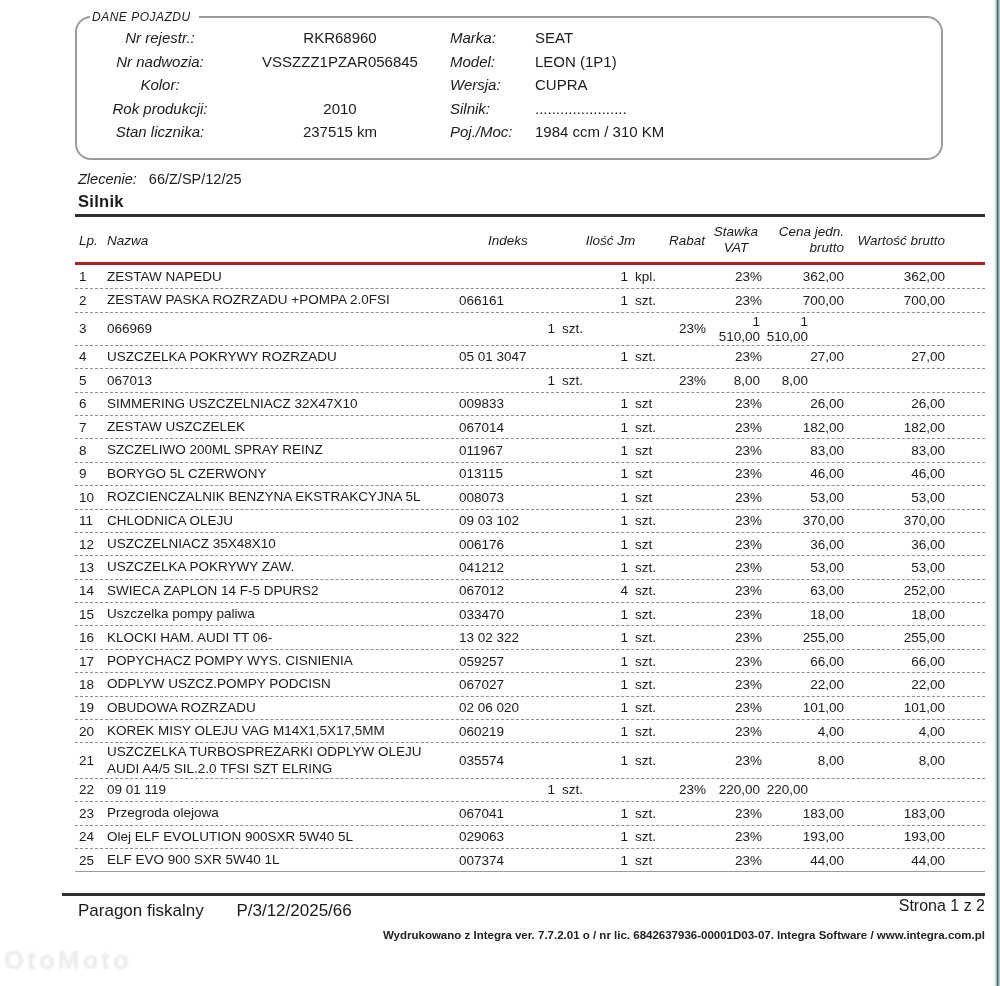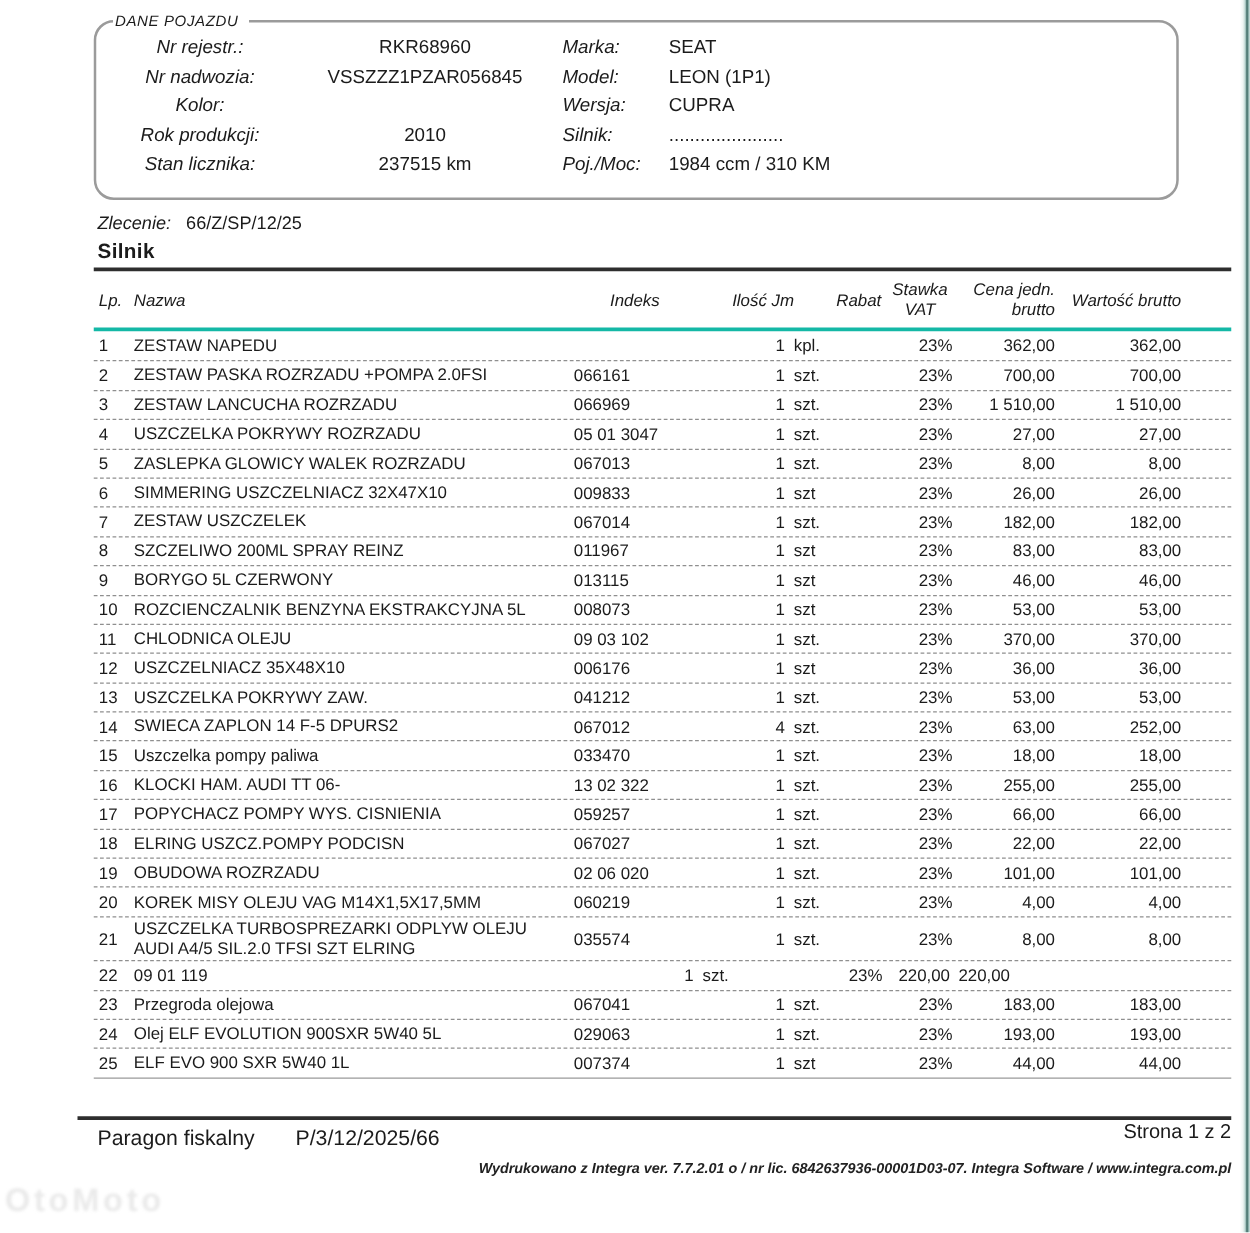--- a/index.html
+++ b/index.html
@@ -38,21 +38,21 @@
     font-weight:bold; font-size:16.5px; letter-spacing:.3px;
     border-bottom:3px solid #2e2e2e; padding:0 0 3px 3px;
   }
 
   
   .goods-table { position:absolute; left:75px; top:218px; width:910px; }
   .tgrid {
     display:grid;
     grid-template-columns:28px 352px 100px 73px 38px 42px 56px 84px 137px;
   }
-  .thead { min-height:47px; border-bottom:3px solid #14b8a6;
+  .thead { min-height:47px; border-bottom:3px solid #b91c1c;
            font-style:italic; font-size:13.5px; align-items:center; }
   .h-lp      { grid-column:1; padding-left:4px; align-self:center; }
   .h-name    { grid-column:2; padding-left:4px; align-self:center; }
   .h-index   { grid-column:3; padding-left:4px; align-self:center;margin-left:29px; }
   .h-qty     { grid-column:4/6; text-align:center; align-self:center; }
   .h-disc    { grid-column:6; text-align:center; align-self:center; }
   .h-vat     { grid-column:7; text-align:center; align-self:center; line-height:1.15; }
   .h-price   { grid-column:8; text-align:right; padding-right:4px; align-self:center; line-height:1.15; }
   .h-value   { grid-column:9; text-align:right; padding-right:40px; align-self:center; }
 
@@ -71,21 +71,21 @@
   .c-price { text-align:right; padding-right:4px; }
   .c-value { text-align:right; padding-right:40px; }
 
   
   .footer-rule { position:absolute; left:62px; top:893px; width:923px;
                  border-top:3px solid #2e2e2e; }
   .receipt-line { position:absolute; left:78px; top:901px; font-size:17px; }
   .receipt-line .r-number { margin-left:28px; }
   .page-indicator { position:absolute; right:15px; top:897px; font-size:16px; }
   .print-info { position:absolute; right:15px; top:929px;
-                font-size:11.5px; font-style:italic; font-weight:bold; color:#222; }
+                font-size:11.5px; font-weight:bold; color:#222; }
 
   
   .watermark {
     position:absolute; left:4px; bottom:10px;
     font-size:26px; font-weight:bold; letter-spacing:3px;
     color:#eaeaea; filter:blur(1.2px); user-select:none;
   }
   .scan-edge {
     position:absolute; right:0; top:0; width:8px; height:100%;
     background:linear-gradient(90deg,#ffffff 0%,#eef5f3 30%,#bcd6d2 52%,#38655f 70%,#86aca7 84%,#d7e7e4 100%);
@@ -189,21 +189,20 @@
     <div class="c-qty">1</div>
     <div class="c-unit">szt.</div>
     <div class="c-disc"></div>
     <div class="c-vat">23%</div>
     <div class="c-price">700,00</div>
     <div class="c-value">700,00</div>
   </div>
 
   <div class="tgrid trow">
     <div class="c-lp">3</div>
-    <div class="c-name">ZESTAW LANCUCHA ROZRZADU</div>
     <div class="c-index">066969</div>
     <div class="c-qty">1</div>
     <div class="c-unit">szt.</div>
     <div class="c-disc"></div>
     <div class="c-vat">23%</div>
     <div class="c-price">1 510,00</div>
     <div class="c-value">1 510,00</div>
   </div>
 
   <div class="tgrid trow">
@@ -213,21 +212,20 @@
     <div class="c-qty">1</div>
     <div class="c-unit">szt.</div>
     <div class="c-disc"></div>
     <div class="c-vat">23%</div>
     <div class="c-price">27,00</div>
     <div class="c-value">27,00</div>
   </div>
 
   <div class="tgrid trow">
     <div class="c-lp">5</div>
-    <div class="c-name">ZASLEPKA GLOWICY WALEK ROZRZADU</div>
     <div class="c-index">067013</div>
     <div class="c-qty">1</div>
     <div class="c-unit">szt.</div>
     <div class="c-disc"></div>
     <div class="c-vat">23%</div>
     <div class="c-price">8,00</div>
     <div class="c-value">8,00</div>
   </div>
 
   <div class="tgrid trow">
@@ -369,21 +367,21 @@
     <div class="c-qty">1</div>
     <div class="c-unit">szt.</div>
     <div class="c-disc"></div>
     <div class="c-vat">23%</div>
     <div class="c-price">66,00</div>
     <div class="c-value">66,00</div>
   </div>
 
   <div class="tgrid trow">
     <div class="c-lp">18</div>
-    <div class="c-name">ELRING USZCZ.POMPY PODCISN</div>
+    <div class="c-name">ODPLYW USZCZ.POMPY PODCISN</div>
     <div class="c-index">067027</div>
     <div class="c-qty">1</div>
     <div class="c-unit">szt.</div>
     <div class="c-disc"></div>
     <div class="c-vat">23%</div>
     <div class="c-price">22,00</div>
     <div class="c-value">22,00</div>
   </div>
 
   <div class="tgrid trow">

